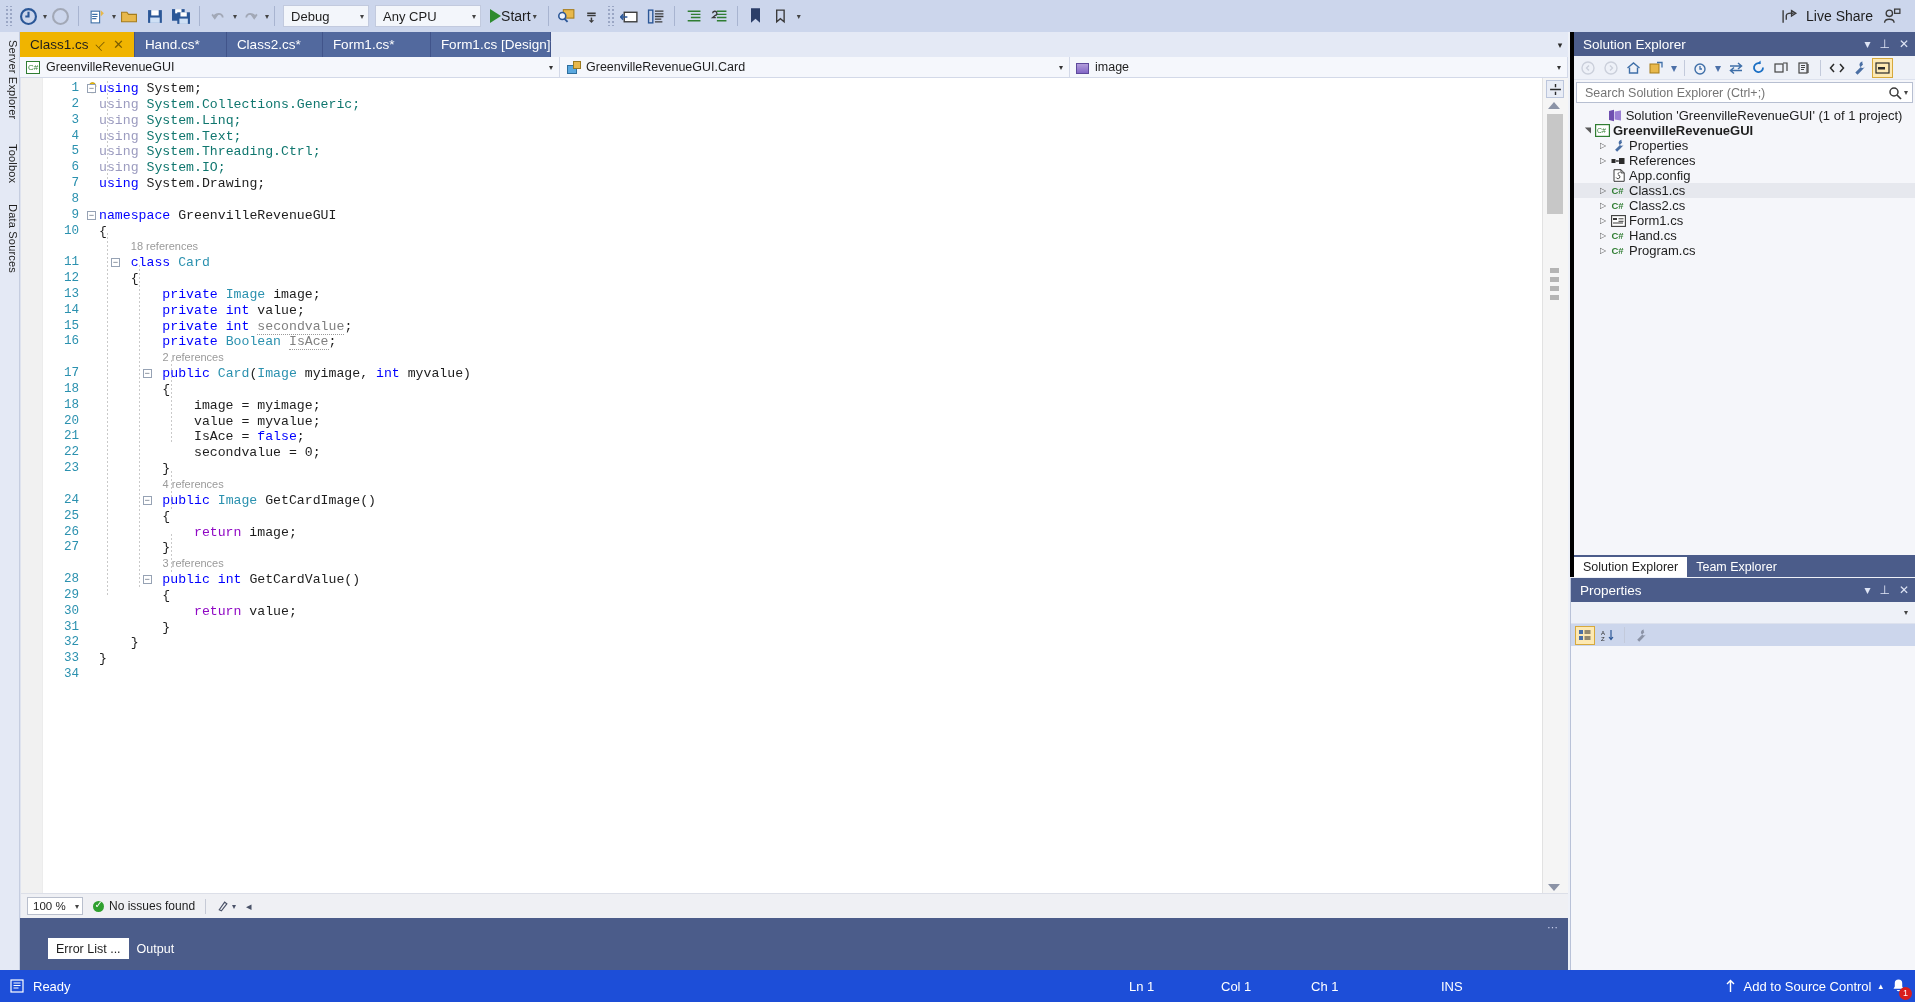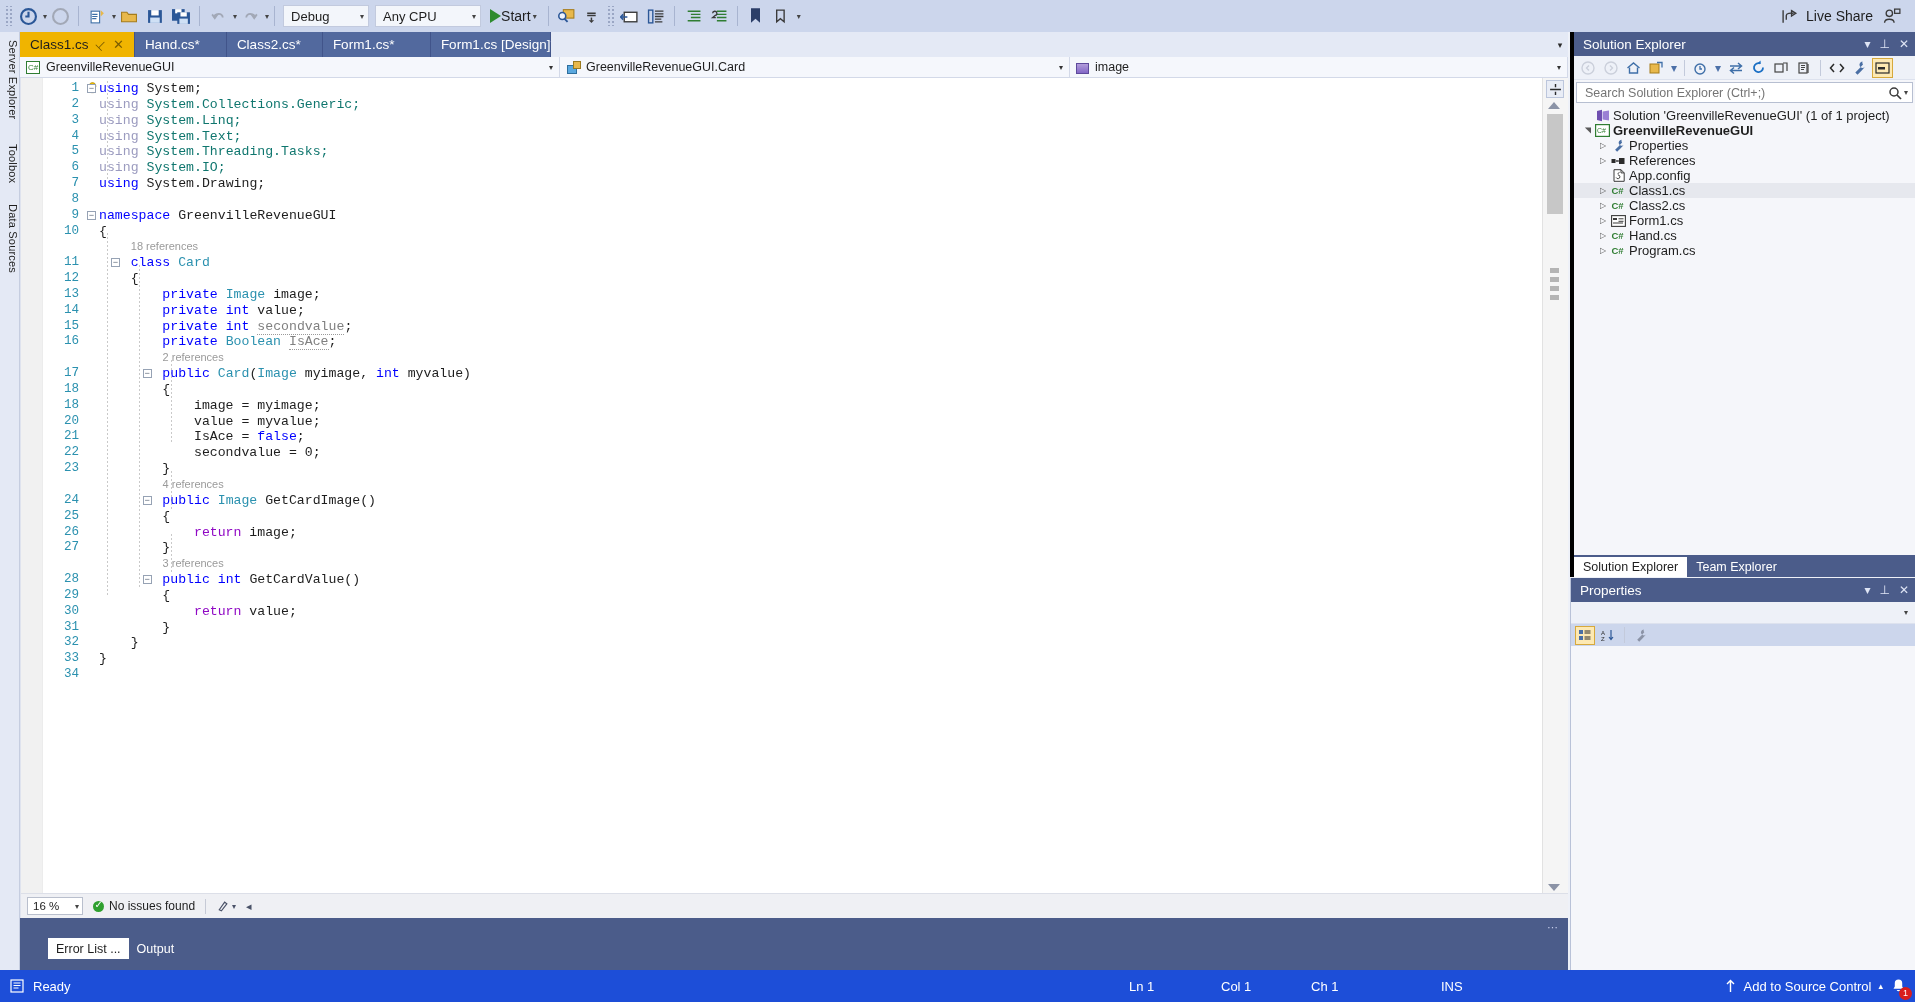--- a/index.html
+++ b/index.html
@@ -473,21 +473,21 @@
         <div class="ind-guide" style="left: 127.55px; top: 281.784px; height: 83.952px; bottom: auto;"></div>
         <div class="ind-guide" style="left: 127.55px; top: 392.664px; height: 38.016px; bottom: auto;"></div>
         <div class="ind-guide" style="left: 127.55px; top: 456.024px; height: 38.016px; bottom: auto;"></div>
         <div class="ln-row" style="position: absolute; left: 0px; right: 0px; top: 3px;"><span class="ln-num">1</span><span class="bulb"><svg width="11" height="12" viewBox="0 0 11 12">
               <path d="M5.5 0.6 a3.4 3.4 0 0 1 2.2 6 V8 H3.3 V6.6 A3.4 3.4 0 0 1 5.5 0.6z" fill="#f2c200" stroke="#b48a00" stroke-width="0.7"></path>
               <path d="M3.8 9.3h3.4M4.2 10.6h2.6" stroke="#7a6000" stroke-width="0.9"></path>
             </svg></span><span class="fold" style="left: 44px;">−</span><span class="codetext"><span class="k">using</span><span class="pl"> </span><span class="pl">System;</span></span></div>
         <div class="ln-row" style="position: absolute; left: 0px; right: 0px; top: 18.84px;"><span class="ln-num">2</span><span class="codetext"><span class="grayk">using</span><span class="pl"> </span><span class="gray">System.Collections.Generic;</span></span></div>
         <div class="ln-row" style="position: absolute; left: 0px; right: 0px; top: 34.68px;"><span class="ln-num">3</span><span class="codetext"><span class="grayk">using</span><span class="pl"> </span><span class="gray">System.Linq;</span></span></div>
         <div class="ln-row" style="position: absolute; left: 0px; right: 0px; top: 50.52px;"><span class="ln-num">4</span><span class="codetext"><span class="grayk">using</span><span class="pl"> </span><span class="gray">System.Text;</span></span></div>
-        <div class="ln-row" style="position: absolute; left: 0px; right: 0px; top: 66.36px;"><span class="ln-num">5</span><span class="codetext"><span class="grayk">using</span><span class="pl"> </span><span class="gray">System.Threading.Tasks;</span></span></div>
+        <div class="ln-row" style="position: absolute; left: 0px; right: 0px; top: 66.36px;"><span class="ln-num">5</span><span class="codetext"><span class="grayk">using</span><span class="pl"> </span><span class="gray">System.Threading.Ctrl;</span></span></div>
         <div class="ln-row" style="position: absolute; left: 0px; right: 0px; top: 82.2px;"><span class="ln-num">6</span><span class="codetext"><span class="grayk">using</span><span class="pl"> </span><span class="gray">System.IO;</span></span></div>
         <div class="ln-row" style="position: absolute; left: 0px; right: 0px; top: 98.04px;"><span class="ln-num">7</span><span class="codetext"><span class="k">using</span><span class="pl"> </span><span class="pl">System.Drawing;</span></span></div>
         <div class="ln-row" style="position: absolute; left: 0px; right: 0px; top: 113.88px;"><span class="ln-num">8</span><span class="codetext"></span></div>
         <div class="ln-row" style="position: absolute; left: 0px; right: 0px; top: 129.72px;"><span class="ln-num">9</span><span class="fold" style="left: 44px;">−</span><span class="codetext"><span class="k">namespace</span><span class="pl"> </span><span class="pl">GreenvilleRevenueGUI</span></span></div>
         <div class="ln-row" style="position: absolute; left: 0px; right: 0px; top: 145.56px;"><span class="ln-num">10</span><span class="codetext"><span class="pl">{</span></span></div>
         <div class="cl-ref" style="top: 161.4px; left: 87.8px;">18 references</div>
         <div class="ln-row" style="position: absolute; left: 0px; right: 0px; top: 177.24px;"><span class="ln-num">11</span><span class="fold" style="left: 67.8px;">−</span><span class="codetext"><span class="pl">    </span><span class="k">class</span><span class="pl"> </span><span class="t">Card</span></span></div>
         <div class="ln-row" style="position: absolute; left: 0px; right: 0px; top: 193.08px;"><span class="ln-num">12</span><span class="codetext"><span class="pl">    {</span></span></div>
         <div class="ln-row" style="position: absolute; left: 0px; right: 0px; top: 208.92px;"><span class="ln-num">13</span><span class="codetext"><span class="pl">        </span><span class="k">private</span><span class="pl"> </span><span class="t">Image</span><span class="pl"> </span><span class="pl">image;</span></span></div>
         <div class="ln-row" style="position: absolute; left: 0px; right: 0px; top: 224.76px;"><span class="ln-num">14</span><span class="codetext"><span class="pl">        </span><span class="k">private</span><span class="pl"> </span><span class="k">int</span><span class="pl"> </span><span class="pl">value;</span></span></div>
@@ -528,21 +528,21 @@
         <div class="es-mark"></div>
           <div class="es-mark"></div>
         <div class="es-mark"></div>
           <div class="es-mark"></div>
       </div>
       <div class="es-arrow es-dn"></div>
     </div>
 
     <div class="editor-footer">
       <div class="zoom-box">
-        <span>16 %</span>
+        <span>100 %</span>
         <span class="tb-caret">▾</span>
       </div>
       <div class="issues">
         <span class="ok-dot"></span>
         <span>No issues found</span>
       </div>
       <div class="foot-sep"></div>
       <div class="ef-icon">
         <svg width="13" height="13" viewBox="0 0 12 12">
             <path d="M3 9 L8 2 L10 3.5 L5 10z" fill="none" stroke="#4a5268" stroke-width="1.1"></path>
@@ -660,21 +660,21 @@
       <span>
         <svg width="14" height="14" viewBox="0 0 14 14">
             <circle cx="6" cy="6" r="4" fill="none" stroke="#3a3a3a" stroke-width="1.5"></circle>
             <path d="M9 9 L13 13" stroke="#3a3a3a" stroke-width="1.7"></path>
           </svg>
       </span>
       <span class="tb-caret">▾</span>
     </div>
 
     <div class="se-tree" id="se-tree">
-        <div class="se-row" style="padding-left: 6px;">
+        <div class="se-row" style="padding-left: 6px; justify-content: center;">
           <span class="se-exp"></span>
           <span class="se-icon">
             <svg width="14" height="13" viewBox="0 0 14 13">
               <path d="M1 2 L6 0.7 L6 12.3 L1 11z" fill="#6f4fb0"></path>
               <path d="M6.6 2.6 L13 1.6 v9.8 L6.6 10.4z" fill="#9b7fd4"></path>
             </svg>
           </span>
           <span class="se-label">Solution 'GreenvilleRevenueGUI' (1 of 1 project)</span>
         </div>
         <div class="se-row" style="padding-left: 6px;">

